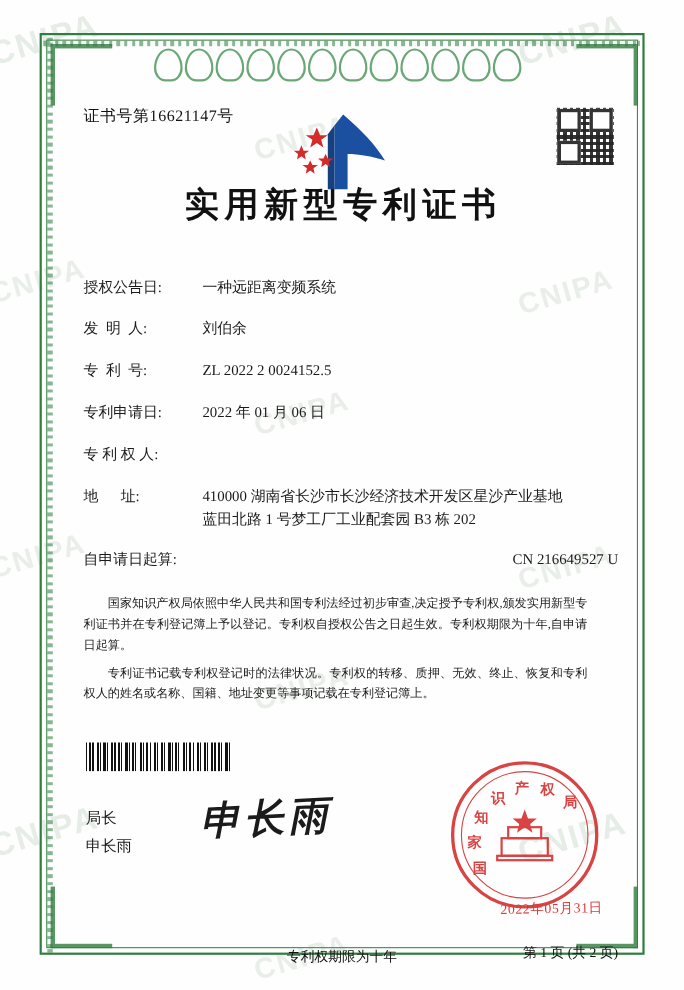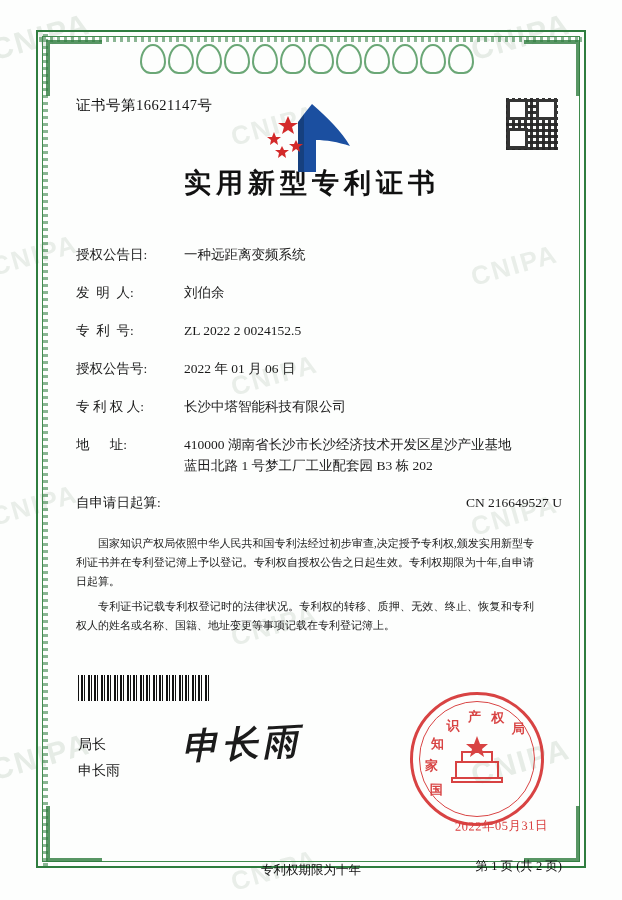--- a/index.html
+++ b/index.html
@@ -156,21 +156,21 @@
     left: 50%;
     top: 42px;
     transform: translateX(-50%);
     width: 108px;
     height: 74px;
   }
 
   .doc-title {
     margin: 50px 0 0 0;
     text-align: center;
-    font-size: 27px;
+    font-size: 31px;
     font-weight: 700;
     letter-spacing: 5px;
     color: #111;
   }
 
   .fields {
     margin: 44px 0 0 14px;
     font-size: 13.5px;
     line-height: 1.55;
   }
@@ -379,26 +379,25 @@
       </div>
       <div class="field-row">
         <div class="field-label">发  明  人:</div>
         <div class="field-value">刘伯余</div>
       </div>
       <div class="field-row">
         <div class="field-label">专  利  号:</div>
         <div class="field-value">ZL 2022 2 0024152.5</div>
       </div>
       <div class="field-row">
-        <div class="field-label">授权公告号:</div>
+        <div class="field-label">专利申请日:</div>
         <div class="field-value">2022 年 01 月 06 日</div>
       </div>
       <div class="field-row">
         <div class="field-label">专 利 权 人:</div>
-        <div class="field-value">长沙中塔智能科技有限公司</div>
       </div>
       <div class="field-row">
         <div class="field-label">地      址:</div>
         <div class="field-value">410000 湖南省长沙市长沙经济技术开发区星沙产业基地
 蓝田北路 1 号梦工厂工业配套园 B3 栋 202</div>
       </div>
       <div class="field-row split">
         <div class="field-label2">自申请日起算:</div>
         <div class="field-value2">CN 216649527 U</div>
       </div>

